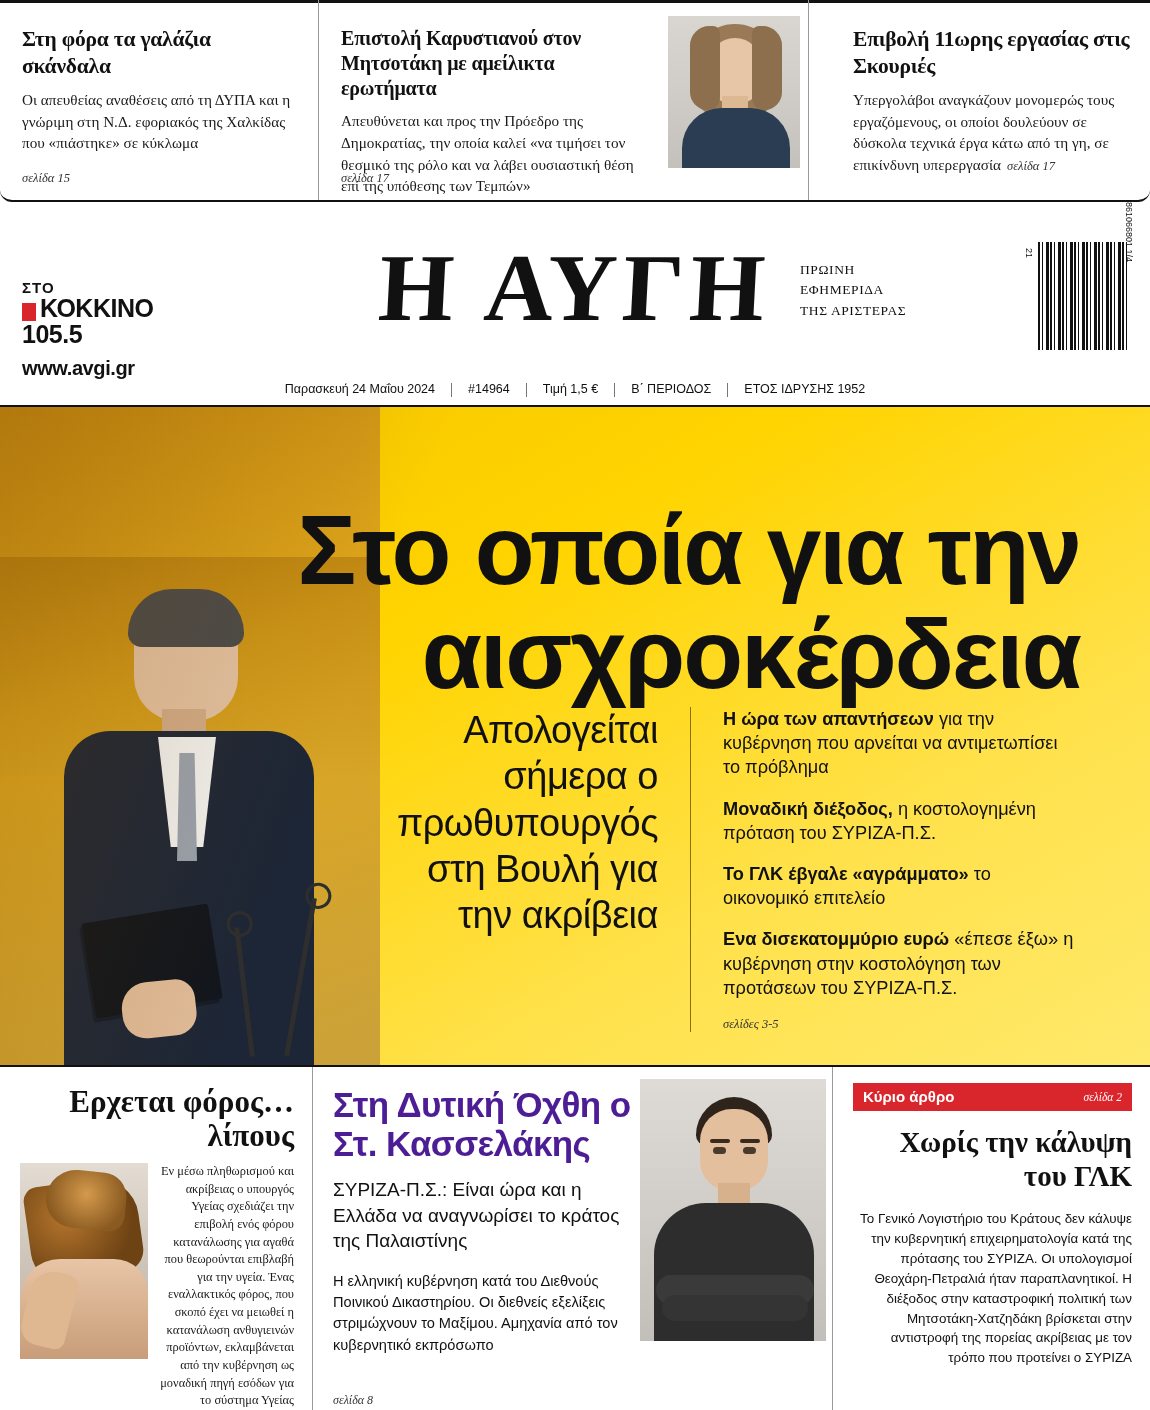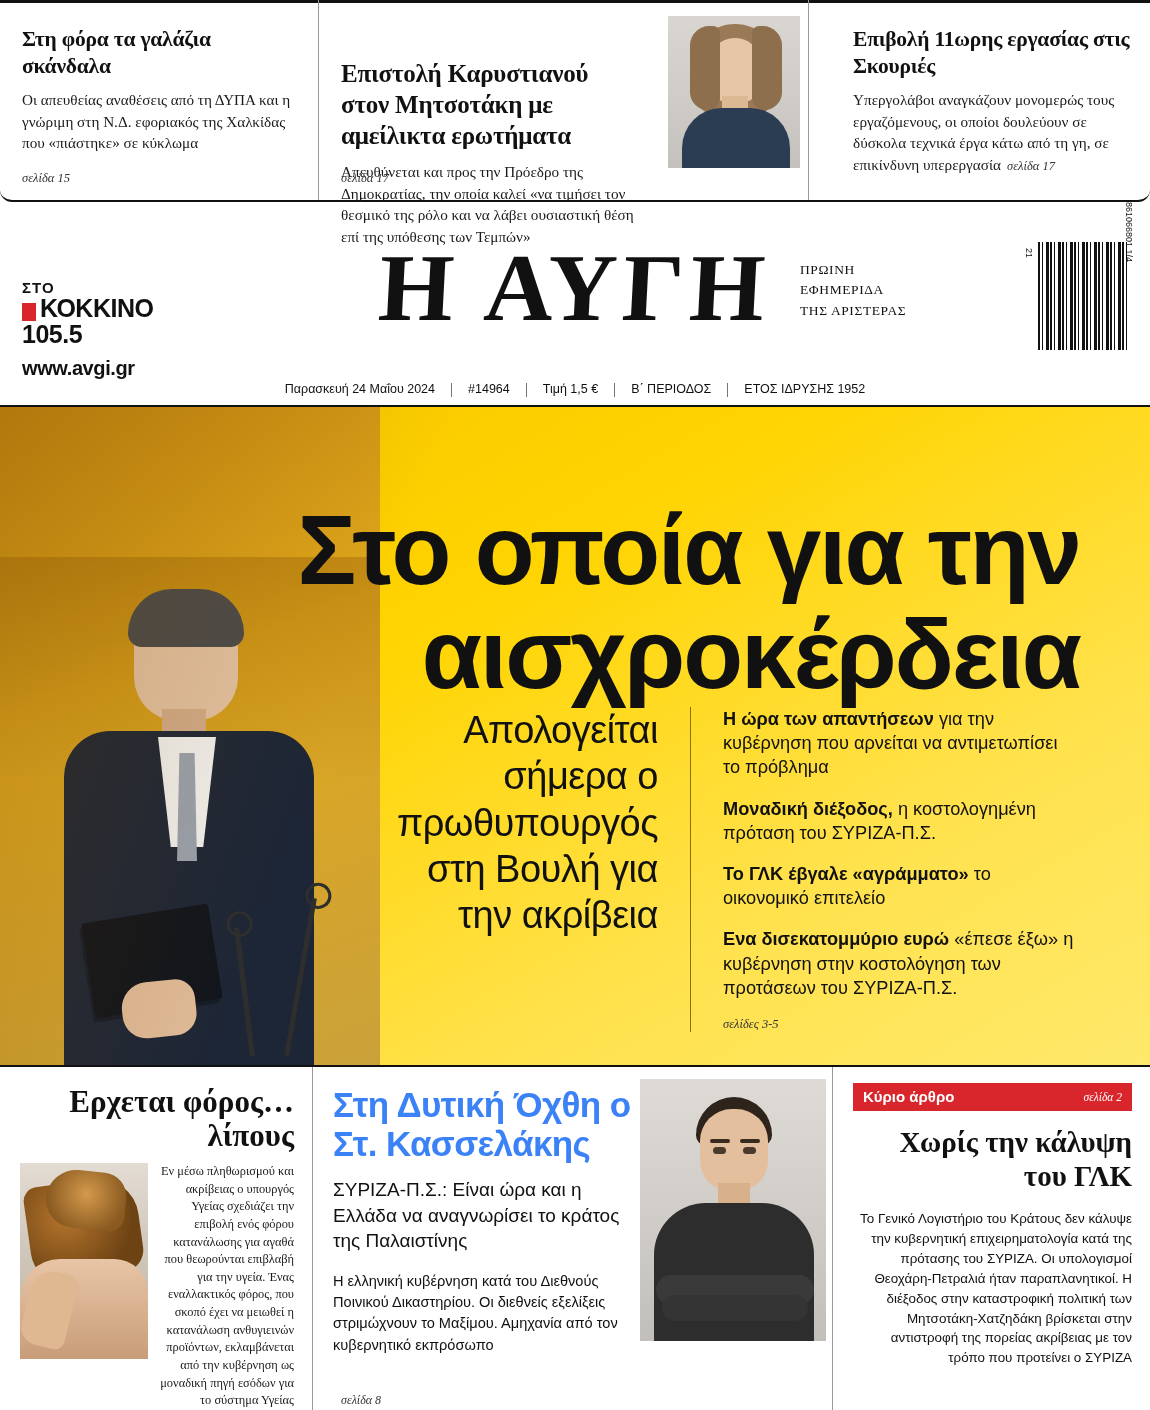--- a/index.html
+++ b/index.html
@@ -41,21 +41,21 @@
 
   .ts-head {
     font-family: "Liberation Serif", serif;
     font-weight: bold;
     font-size: 21.5px;
     line-height: 1.24;
     color: #111;
     margin: 0 0 10px 0;
     letter-spacing: -0.2px;
   }
-  .ts-col.c2 .ts-head { font-size: 25px; margin-top: 32px; }
+  .ts-col.c2 .ts-head { font-size: 20px; }
   .ts-body {
     font-family: "Liberation Serif", serif;
     font-size: 15.2px;
     line-height: 1.42;
     color: #1a1a1a;
     margin: 0;
   }
   .ts-page {
     font-family: "Liberation Serif", serif;
     font-style: italic;
@@ -442,21 +442,21 @@
     text-align: right;
     margin-top: 8px;
   }
 
   .b2 h2 {
     font-family: "Liberation Sans", sans-serif;
     font-weight: bold;
     font-size: 35px;
     line-height: 1.12;
     letter-spacing: -0.6px;
-    color: #3b82f6;
+    color: #4c1d95;
     margin: 4px 0 14px 0;
     width: 330px;
   }
   .b2-sub {
     font-family: "Liberation Sans", sans-serif;
     font-size: 19px;
     line-height: 1.33;
     color: #111;
     width: 300px;
     margin-bottom: 18px;
@@ -467,21 +467,21 @@
     line-height: 1.45;
     color: #111;
     width: 300px;
   }
   .b2 .pg {
     font-family: "Liberation Serif", serif;
     font-style: italic;
     font-size: 12px;
     color: #333;
     position: absolute;
-    left: 28px; bottom: 14px;
+    left: 20px; bottom: 14px;
   }
   .b2-photo {
     position: absolute;
     right: 6px; top: 12px;
     width: 186px; height: 262px;
     overflow: hidden;
     background: #cdcac5;
   }
   .portrait-m { position: relative; width: 100%; height: 100%;
      background: linear-gradient(180deg,#dedbd6 0%, #cecbc6 60%, #c2bfba 100%); }

